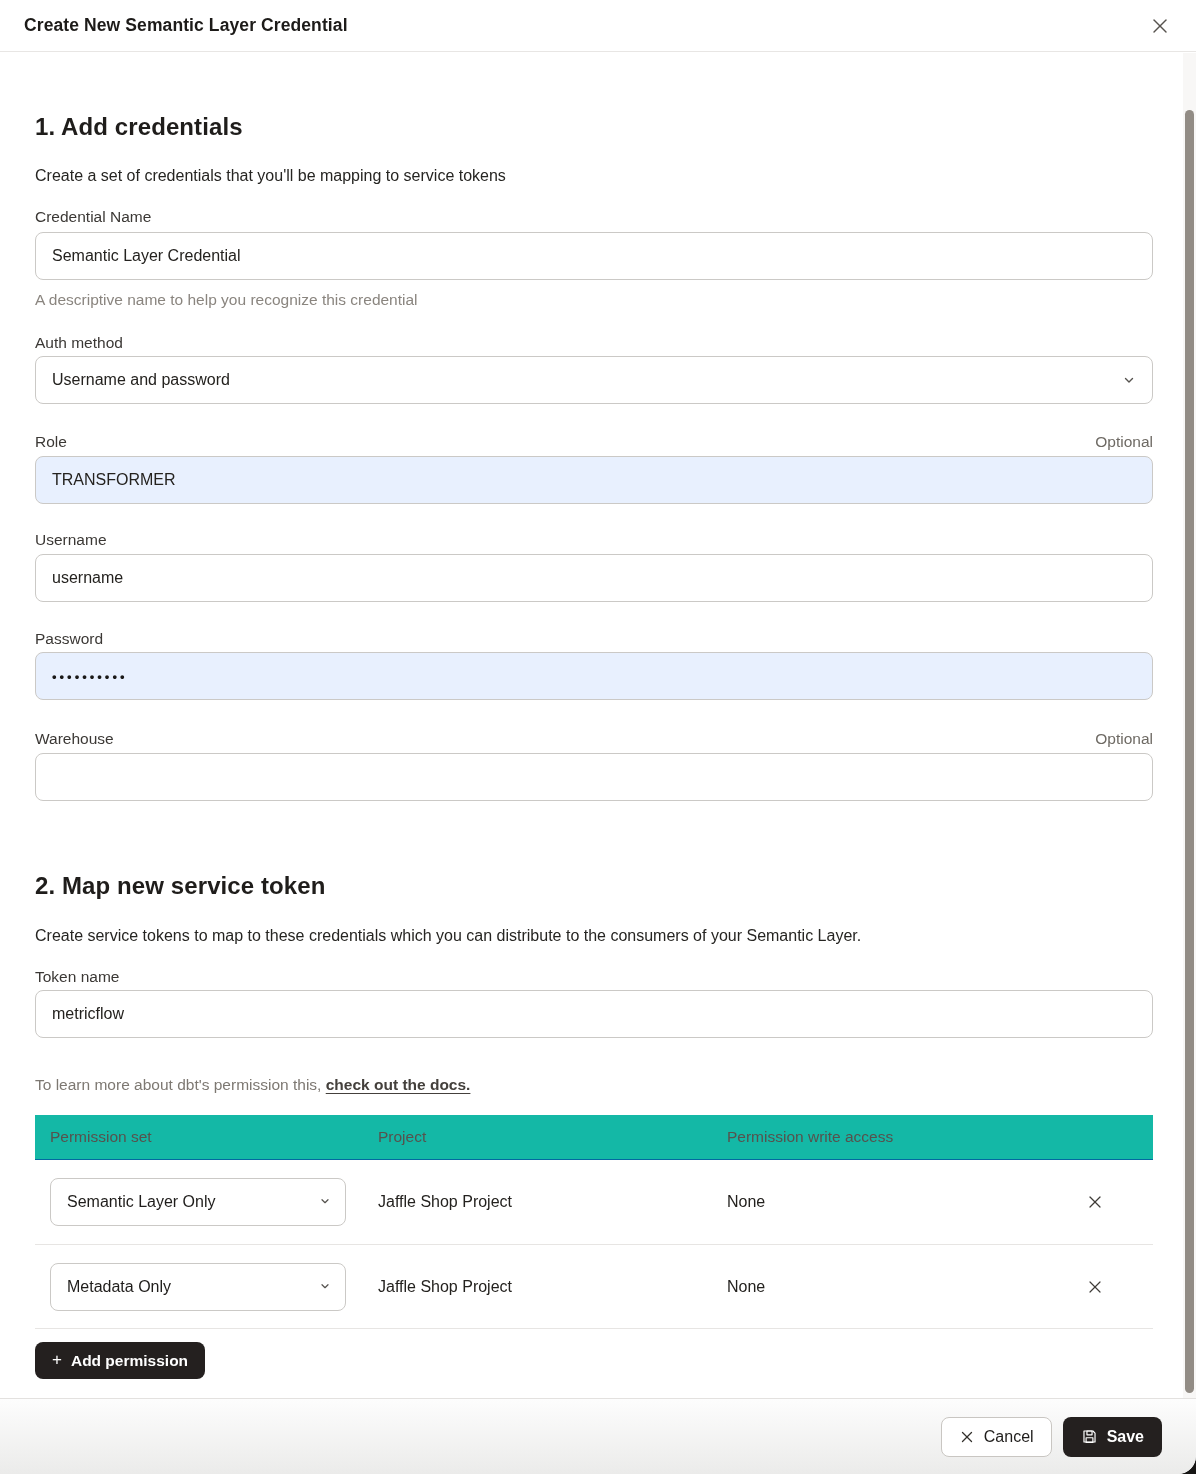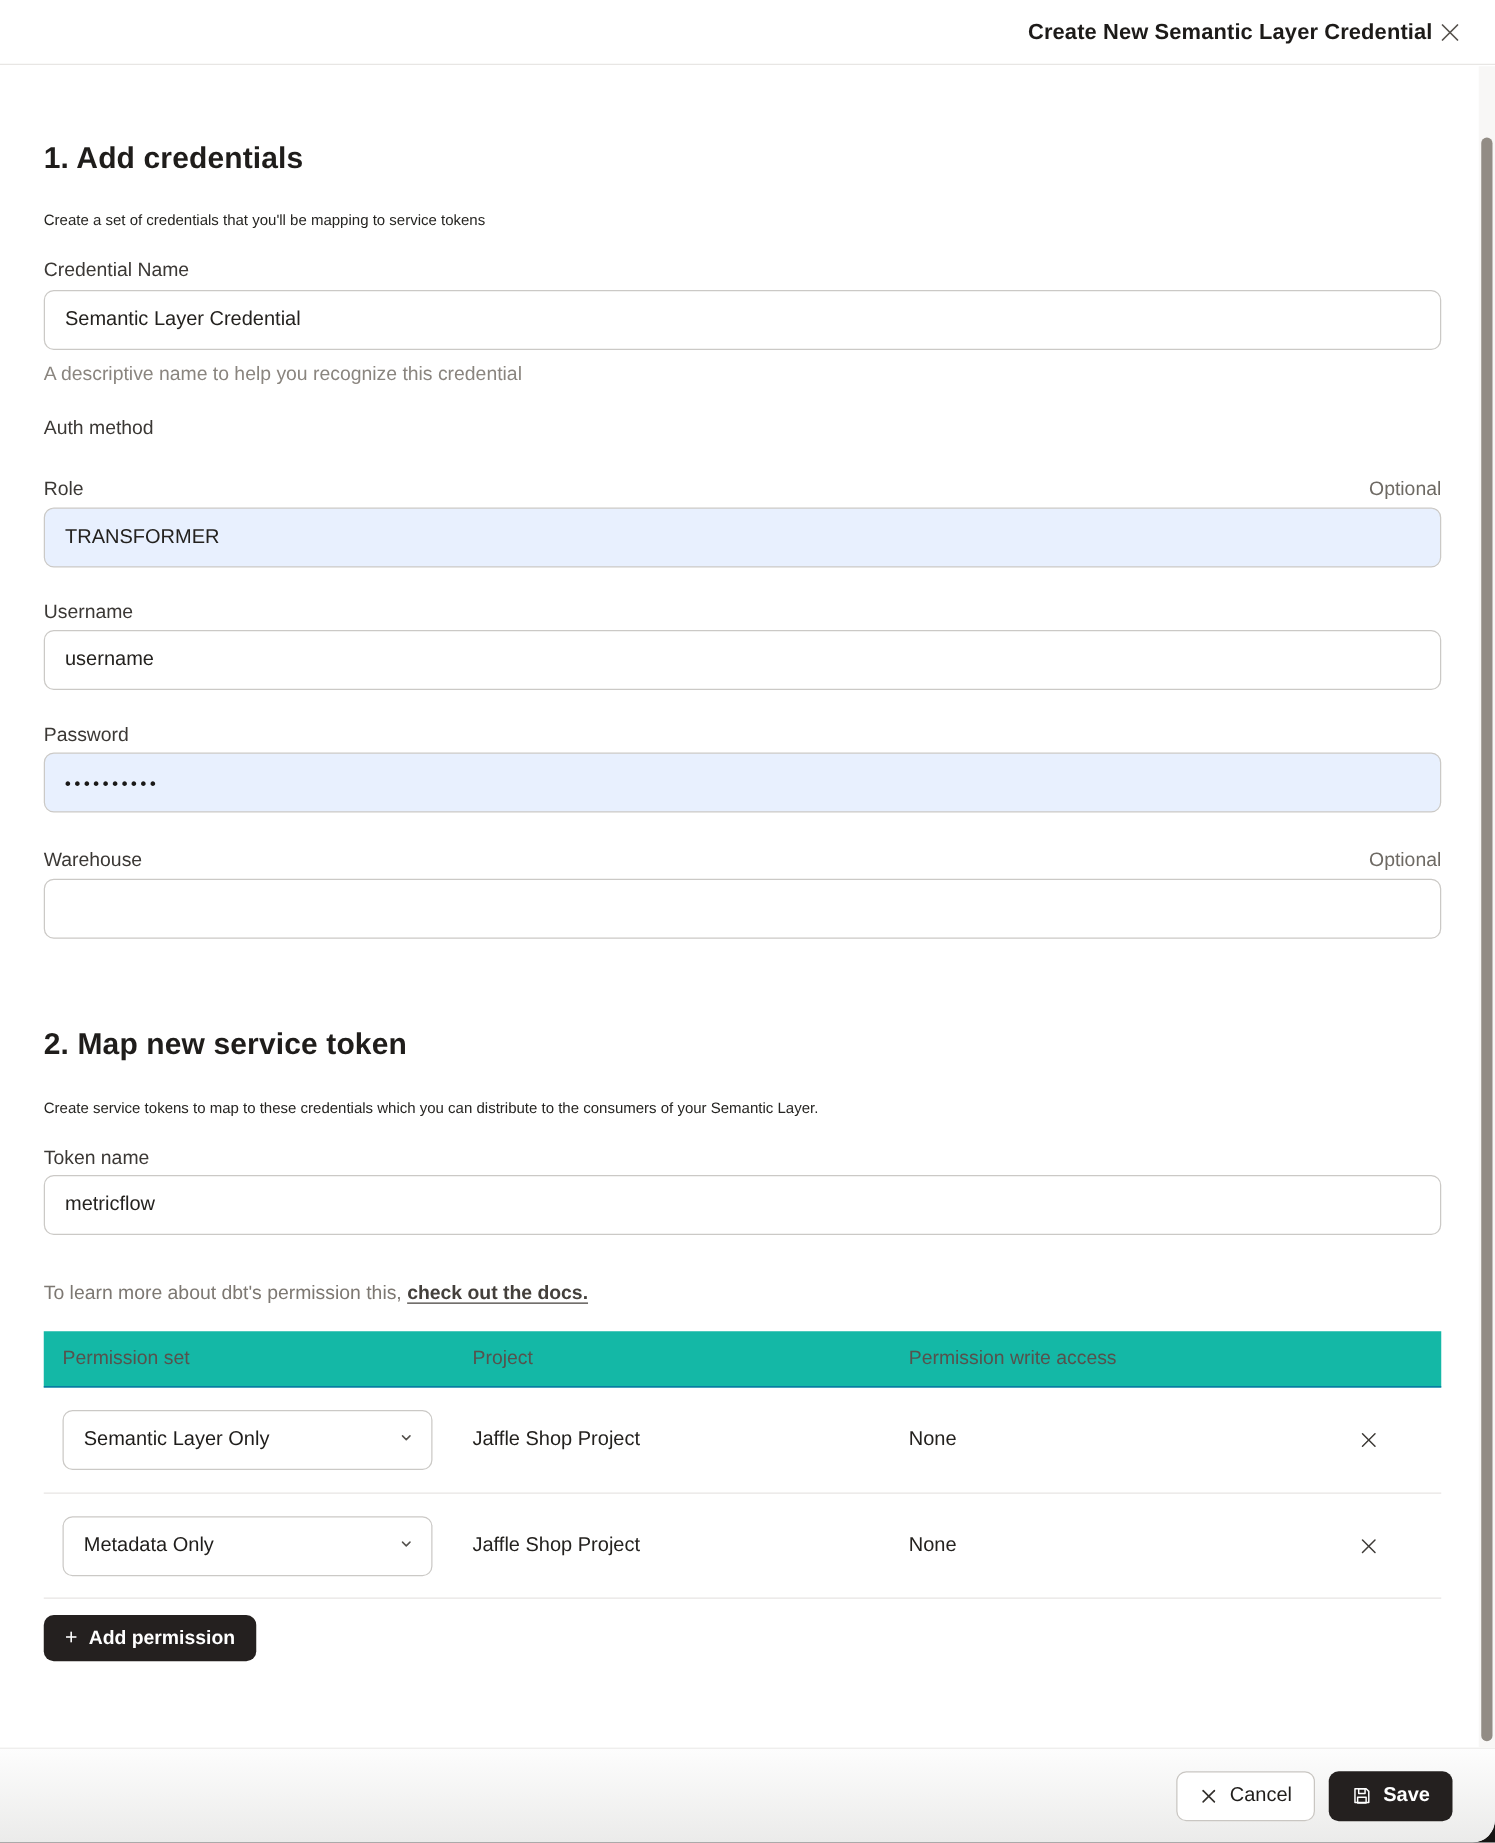--- a/index.html
+++ b/index.html
@@ -14,40 +14,40 @@
   .modal {
     position:absolute; inset:0;
     background:#ffffff;
     border-radius:0 0 18px 0;
     overflow:hidden;
     z-index:1;
   }
   
   .modal-header {
     height:52px;
-    display:flex; align-items:center; justify-content:flex-end;
+    display:flex; align-items:center; justify-content:space-between;
     padding:0 22px 0 24px;
     border-bottom:1px solid #e8e6e4;
     background:#fff;
   }
   .modal-title { font-size:17.5px; font-weight:700; color:#1d1b19; letter-spacing:.1px; }
   .close-btn {
     width:28px; height:28px; border:none; background:transparent; cursor:pointer;
     display:flex; align-items:center; justify-content:center;
   }
   .close-btn svg { stroke:#57534e; }
   
   .content {
     position:absolute; top:53px; left:0; right:0; bottom:76px;
     padding:57px 43px 0 35px;
     background:#fff;
     overflow:hidden;
   }
   h2.section-heading { font-size:24px; line-height:34px; font-weight:700; color:#1f1d1b; letter-spacing:.1px; }
-  .section-desc { font-size:12px; line-height:24px; color:#262522; margin-top:20px; }
+  .section-desc { font-size:16px; line-height:24px; color:#262522; margin-top:20px; }
   .field-label-row { display:flex; justify-content:space-between; align-items:baseline; }
   .field-label { font-size:15.5px; line-height:22px; color:#3b3835; font-weight:500; }
   .optional { font-size:15.5px; color:#6e6a64; }
   .text-input {
     display:block; width:100%; height:48px;
     border:1px solid #cbc9c6; border-radius:8px;
     padding:0 16px; font-size:16px; color:#24221f;
     font-family:"Liberation Sans", sans-serif;
     background:#fff; outline:none;
   }
@@ -176,20 +176,28 @@
         <span class="field-label">Credential Name</span>
       </div>
       <input class="text-input mt4" type="text" value="Semantic Layer Credential" style="">
       <div class="helper-text">A descriptive name to help you recognize this credential</div>
     </div>
 
     
     <div class="gap-auth">
       <div class="field-label-row">
         <span class="field-label">Auth method</span>
+      </div>
+      <div class="select-box mt2">
+        <span>Username and password</span>
+        <span class="chev">
+          <svg width="14" height="14" viewBox="0 0 14 14" fill="none" stroke-width="1.4" stroke-linecap="round" stroke-linejoin="round">
+            <polyline points="3.5,5.5 7,9 10.5,5.5"></polyline>
+          </svg>
+        </span>
       </div>
     </div>
 
     
     <div class="gap-role">
       <div class="field-label-row">
         <span class="field-label">Role</span>
         <span class="optional">Optional</span>
       </div>
       <input class="text-input autofill mt3" type="text" value="TRANSFORMER" style="">

